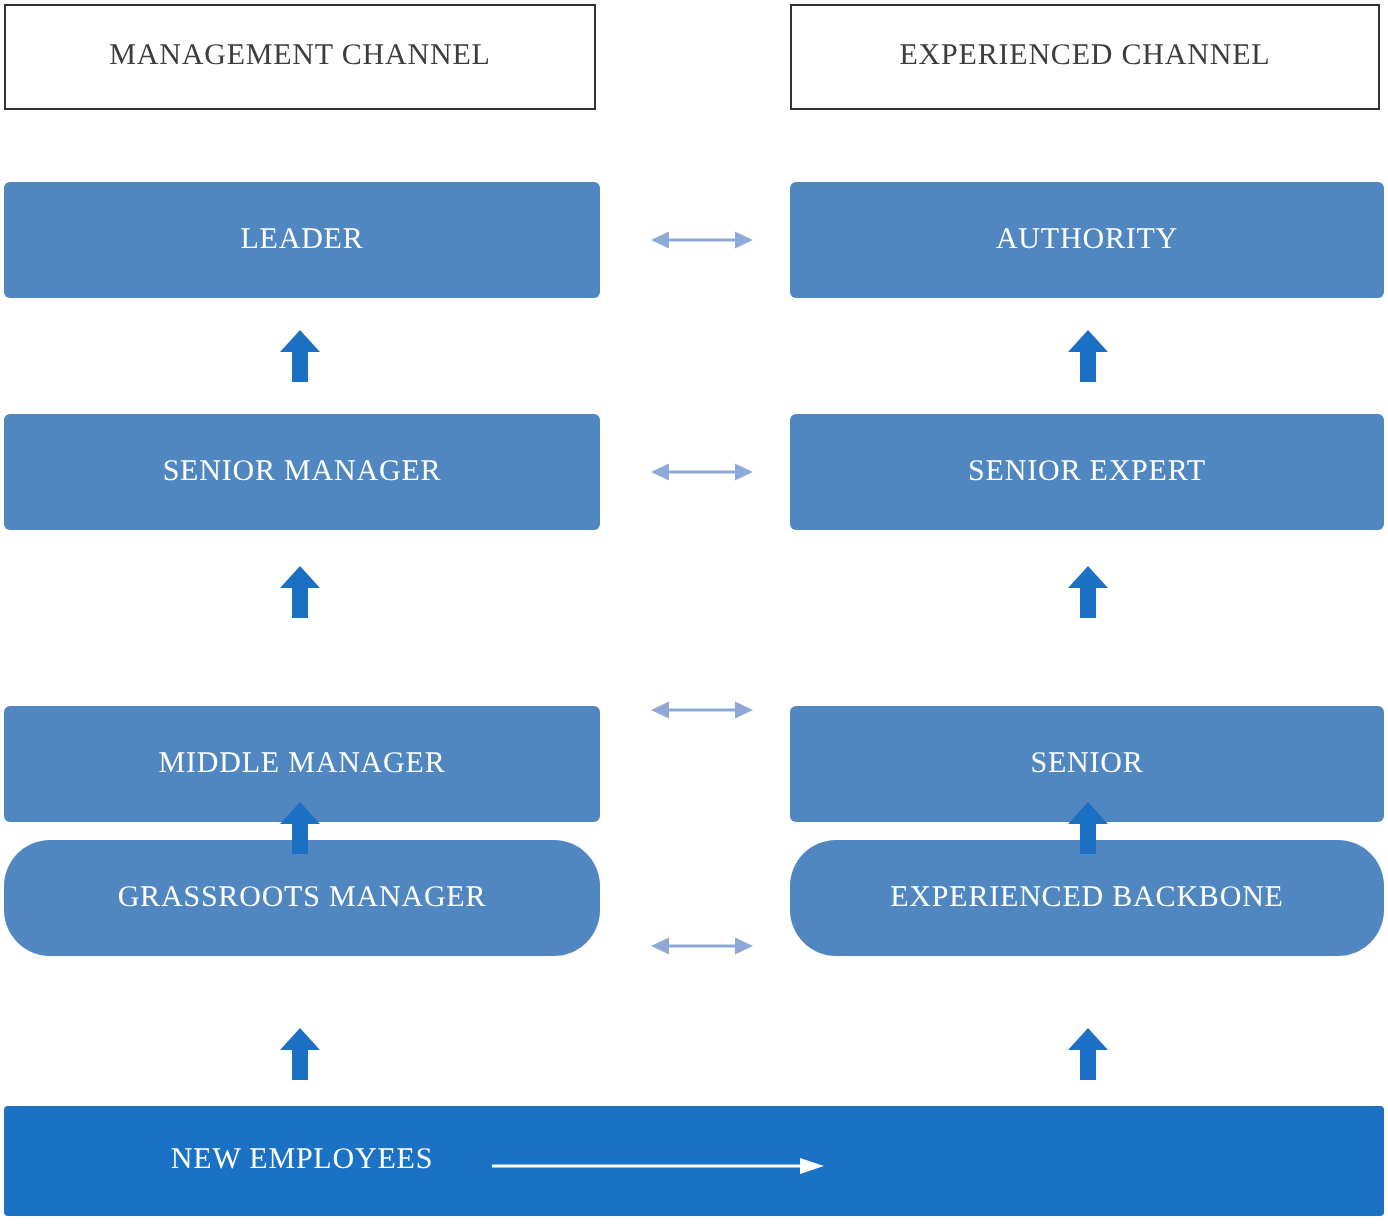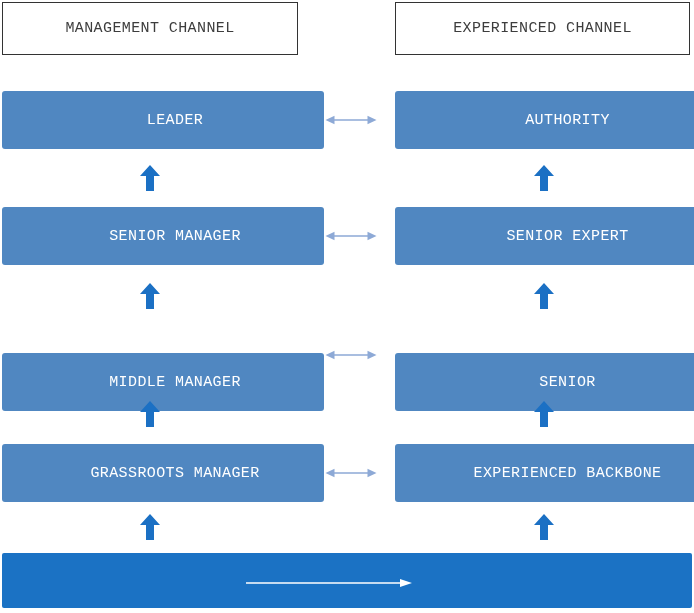--- a/index.html
+++ b/index.html
@@ -1,21 +1,21 @@
 <!DOCTYPE html>
 <html><head>
 <meta charset="utf-8">
 <style>
   html, body { margin: 0; padding: 0; background: #ffffff; }
   .canvas {
     position: relative;
     width: 694px;
     height: 613px;
     background: #ffffff;
-    font-family: Liberation Mono, monospace;
+    font-family: Liberation Serif, serif;
     overflow: hidden;
   }
   .hdr-box {
     position: absolute;
     top: 2px;
     height: 51px;
     background: #ffffff;
     border: 1px solid #333333;
     display: flex;
     align-items: center;
@@ -31,29 +31,28 @@
     position: absolute;
     height: 58px;
     background: #5087C1;
     border-radius: 3px;
     display: flex;
     align-items: center;
     justify-content: center;
     color: #ffffff;
     font-size: 15px;
     letter-spacing: 0.4px;
-    padding-left: 24px;
   }
   .col-left  { left: 2px;   width: 298px; }
   .col-right { left: 395px; width: 297px; }
 
   .row1 { top: 91px; }
   .row2 { top: 207px; }
   .row3 { top: 326px; margin-top: 27px; }
-  .row4 { top: 444px; }
+  .row4 { top: 420px; border-radius: 23px; }
 
   .x-arrow { position: absolute; left: 325px; width: 52px; height: 12px; }
   .x1 { top: 114px; }
   .x2 { top: 230px; }
   .x3 { top: 349px; }
   .x4 { top: 467px; }
 
   .up-arrow { position: absolute; width: 22px; height: 26px; }
   .up-l { left: 139px; }
   .up-r { left: 533px; }
@@ -172,19 +171,20 @@
     <path d="M10 0 L20 11 L14 11 L14 26 L6 26 L6 11 L0 11 Z" fill="#1B70C4"></path>
   </svg>
   <svg class="up-arrow up-r g3" viewBox="0 0 20 26">
     <path d="M10 0 L20 11 L14 11 L14 26 L6 26 L6 11 L0 11 Z" fill="#1B70C4"></path>
   </svg>
   <svg class="up-arrow up-r g4" viewBox="0 0 20 26">
     <path d="M10 0 L20 11 L14 11 L14 26 L6 26 L6 11 L0 11 Z" fill="#1B70C4"></path>
   </svg>
 
   <div class="base-bar">
+    <div class="base-label base-start">NEW EMPLOYEES</div>
     <svg class="base-arrow" viewBox="0 0 166 12">
       <line x1="0" y1="6" x2="156" y2="6" stroke="#ffffff" stroke-width="1.4"></line>
       <path d="M166 6 L154 2 L154 10 Z" fill="#ffffff"></path>
     </svg>
   </div>
 
 </div>
 
 </body></html>

